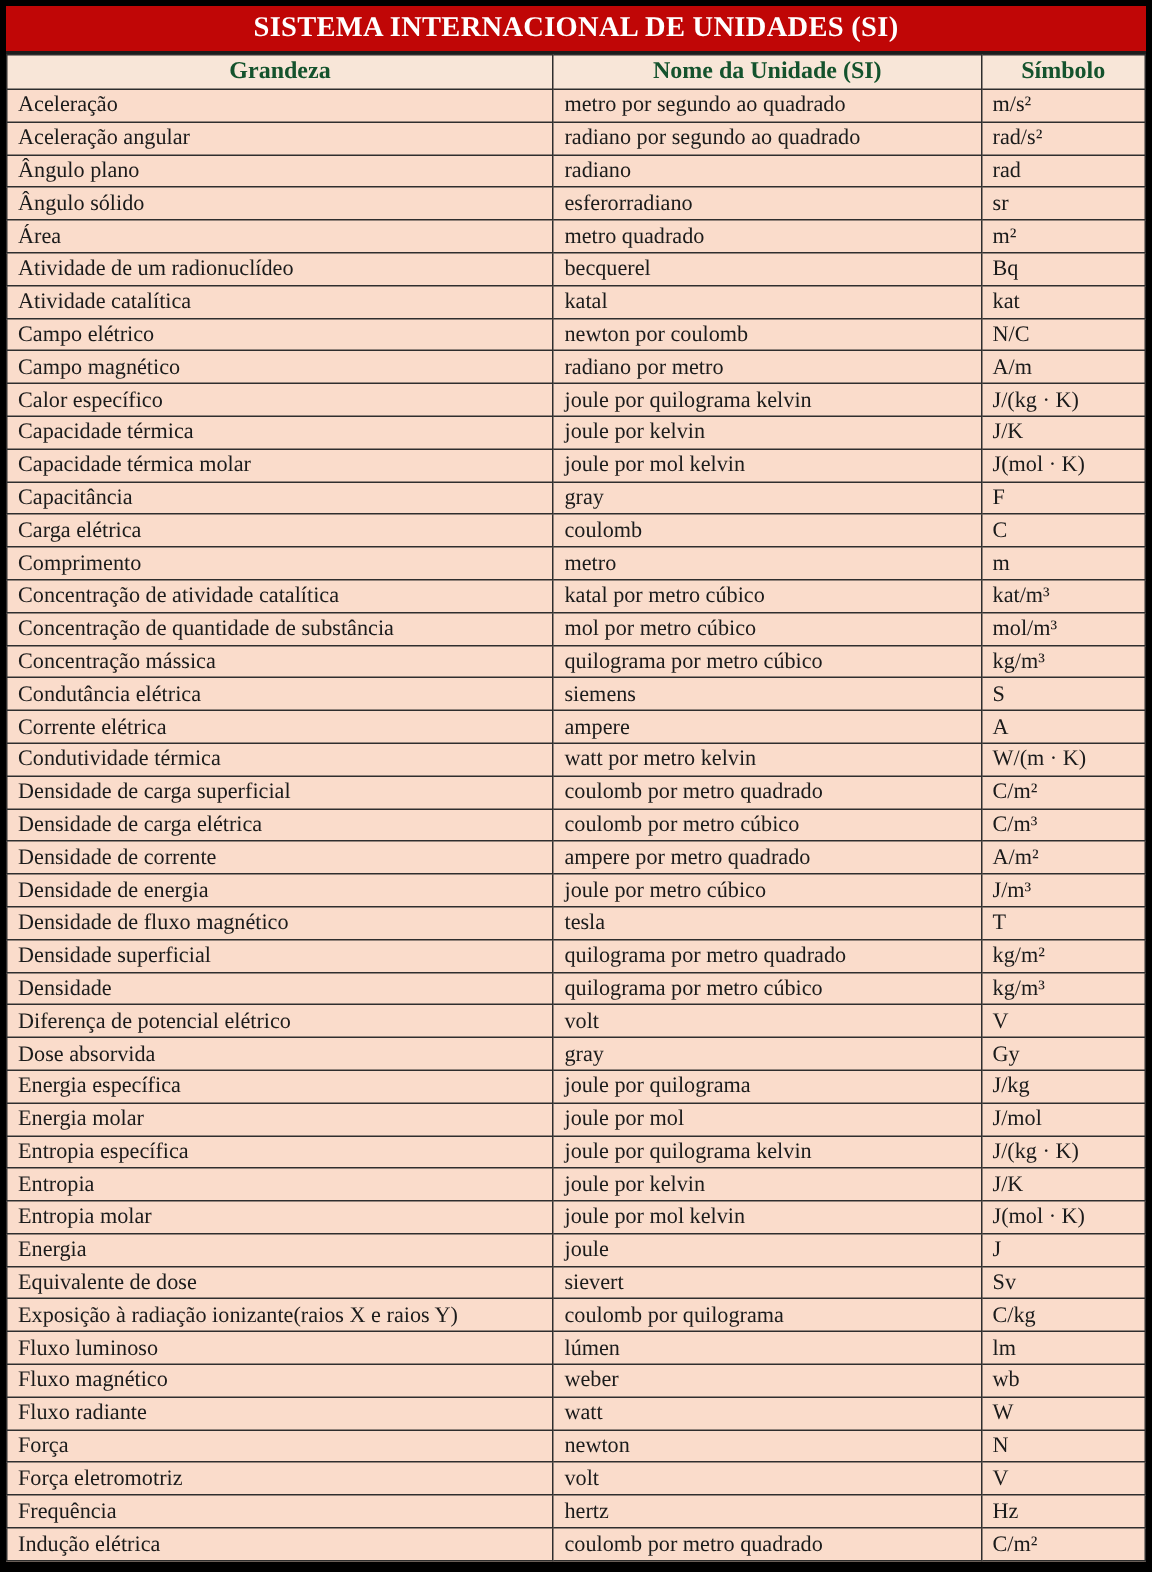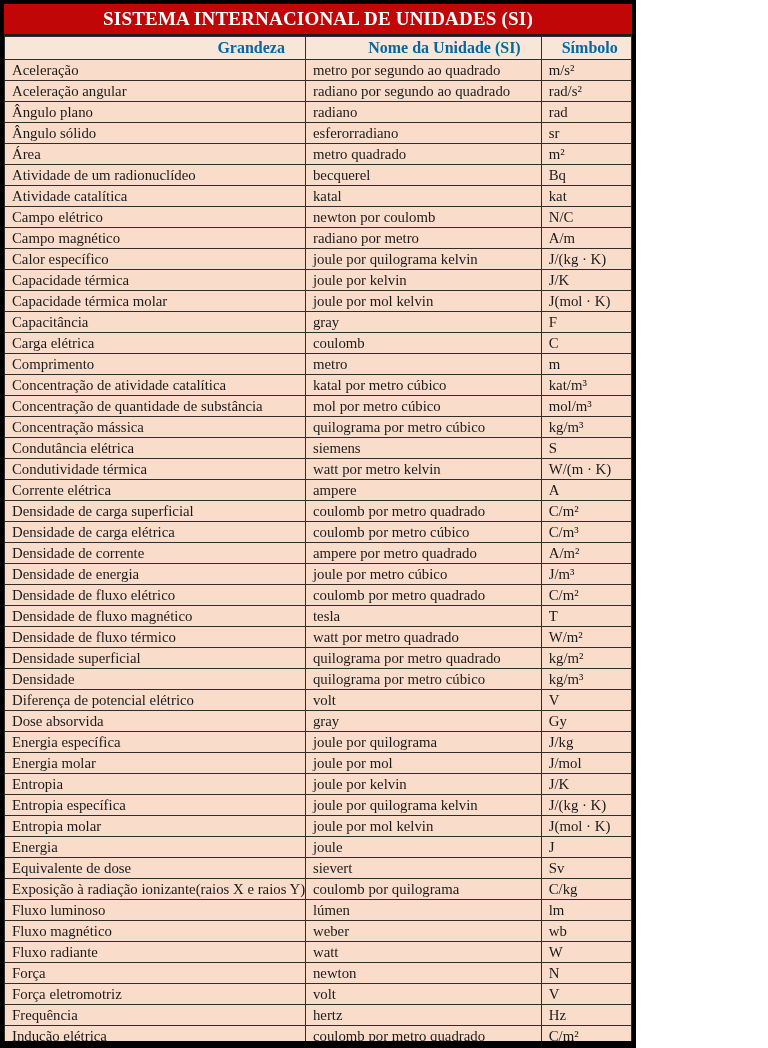--- a/index.html
+++ b/index.html
@@ -1,21 +1,21 @@
 <!DOCTYPE html>
 <html><head>
 <meta charset="utf-8">
 <style>
   html, body {
     margin: 0;
     padding: 0;
     background: #ffffff;
   }
   .frame {
-    width: 636px;
+    width: 768px;
     height: 1048px;
     box-sizing: border-box;
     border: 4px solid #000000;
     border-bottom-width: 7px;
     background: #fadccb;
     display: flex;
     flex-direction: column;
     font-family: "Liberation Serif", serif;
     overflow: hidden;
   }
@@ -39,23 +39,23 @@
   }
   col.c1 { width: 48%; }
   col.c2 { width: 37.6%; }
   col.c3 { width: 14.4%; }
   th {
     background: #f8e6d8;
     font-weight: bold;
     font-size: 16px;
     height: 22px;
     border: 1px solid #2e2e2e;
-    text-align: right;
-    padding: 0 20px;
-    color: #0369a1;
+    text-align: center;
+    padding: 0 7px;
+    color: #14532d;
   }
   td {
     font-size: 14.8px;
     height: 20px;
     line-height: 20px;
     padding: 0 7px;
     border: 1px solid #2e2e2e;
     background: #fadccb;
     color: #1b1b1b;
     text-align: left;
@@ -173,65 +173,55 @@
           <td>Concentração mássica</td>
           <td>quilograma por metro cúbico</td>
           <td>kg/m³</td>
         </tr>
         <tr>
           <td>Condutância elétrica</td>
           <td>siemens</td>
           <td>S</td>
         </tr>
         <tr>
+          <td>Corrente elétrica</td>
+          <td>ampere</td>
+          <td>A</td>
+        </tr>
+        <tr>
           <td>Condutividade térmica</td>
           <td>watt por metro kelvin</td>
           <td>W/(m · K)</td>
         </tr>
         <tr>
-          <td>Corrente elétrica</td>
-          <td>ampere</td>
-          <td>A</td>
-        </tr>
-        <tr>
           <td>Densidade de carga superficial</td>
           <td>coulomb por metro quadrado</td>
           <td>C/m²</td>
         </tr>
         <tr>
           <td>Densidade de carga elétrica</td>
           <td>coulomb por metro cúbico</td>
           <td>C/m³</td>
         </tr>
         <tr>
           <td>Densidade de corrente</td>
           <td>ampere por metro quadrado</td>
           <td>A/m²</td>
         </tr>
         <tr>
           <td>Densidade de energia</td>
           <td>joule por metro cúbico</td>
           <td>J/m³</td>
         </tr>
         <tr>
-          <td>Densidade de fluxo elétrico</td>
-          <td>coulomb por metro quadrado</td>
-          <td>C/m²</td>
-        </tr>
-        <tr>
           <td>Densidade de fluxo magnético</td>
           <td>tesla</td>
           <td>T</td>
         </tr>
         <tr>
-          <td>Densidade de fluxo térmico</td>
-          <td>watt por metro quadrado</td>
-          <td>W/m²</td>
-        </tr>
-        <tr>
           <td>Densidade superficial</td>
           <td>quilograma por metro quadrado</td>
           <td>kg/m²</td>
         </tr>
         <tr>
           <td>Densidade</td>
           <td>quilograma por metro cúbico</td>
           <td>kg/m³</td>
         </tr>
         <tr>
@@ -248,28 +238,28 @@
           <td>Energia específica</td>
           <td>joule por quilograma</td>
           <td>J/kg</td>
         </tr>
         <tr>
           <td>Energia molar</td>
           <td>joule por mol</td>
           <td>J/mol</td>
         </tr>
         <tr>
+          <td>Entropia específica</td>
+          <td>joule por quilograma kelvin</td>
+          <td>J/(kg · K)</td>
+        </tr>
+        <tr>
           <td>Entropia</td>
           <td>joule por kelvin</td>
           <td>J/K</td>
-        </tr>
-        <tr>
-          <td>Entropia específica</td>
-          <td>joule por quilograma kelvin</td>
-          <td>J/(kg · K)</td>
         </tr>
         <tr>
           <td>Entropia molar</td>
           <td>joule por mol kelvin</td>
           <td>J(mol · K)</td>
         </tr>
         <tr>
           <td>Energia</td>
           <td>joule</td>
           <td>J</td>

